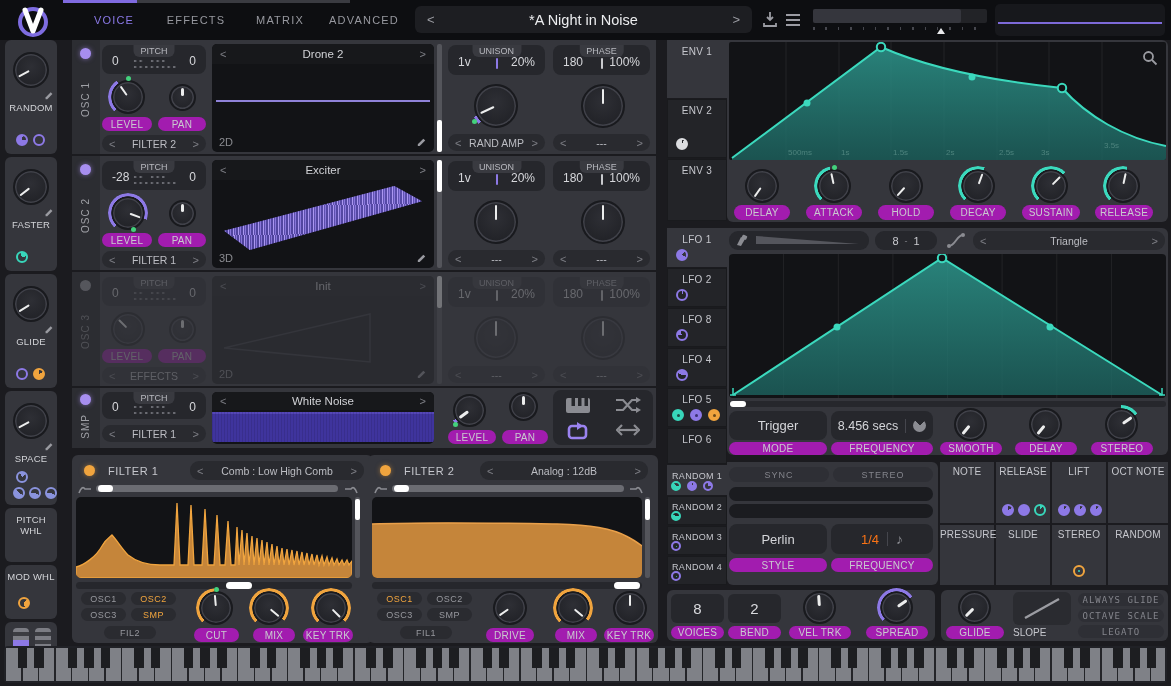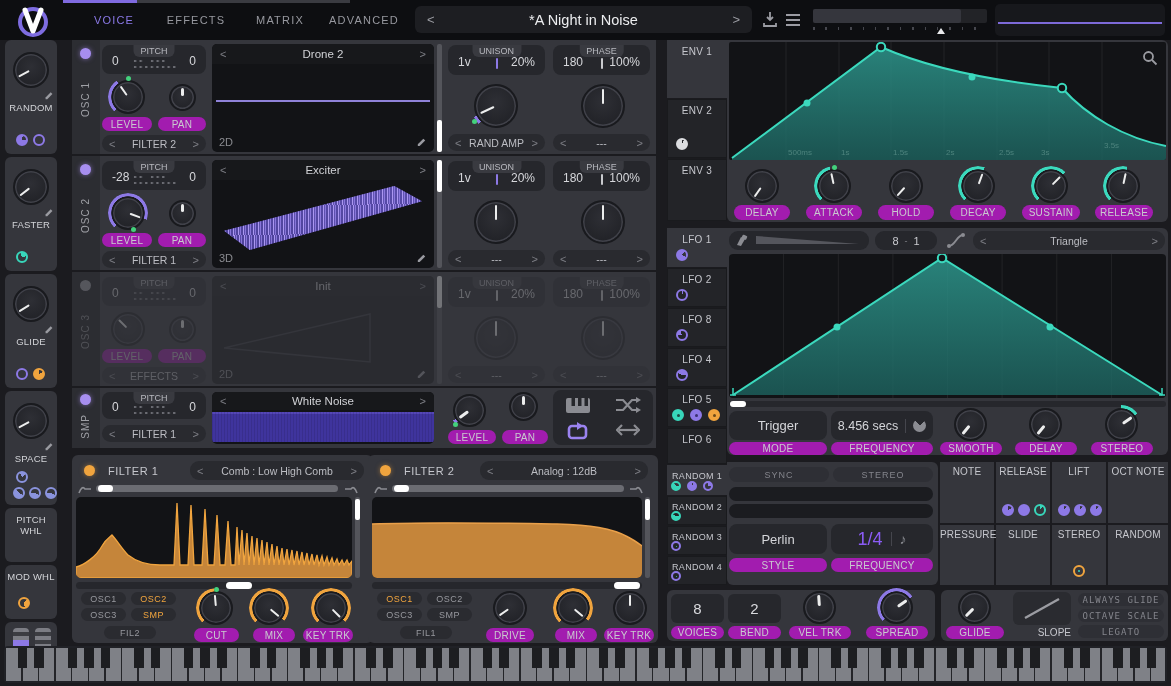--- a/index.html
+++ b/index.html
@@ -772,21 +772,21 @@
     </div>
   <section class="panelB" style="left:727px;top:462px;width:211px;height:123px">
     <span class="pill" style="left:2px;top:5px;width:100px;height:15px;color:#84858c;background:#2e2f35;letter-spacing:1px;font-size:9px">SYNC</span>
     <span class="pill" style="left:106px;top:5px;width:100px;height:15px;color:#84858c;background:#2e2f35;letter-spacing:1px;font-size:9px">STEREO</span>
     <div style="position:absolute;left:2px;top:25px;width:204px;height:14px;background:#1b1c20;border-radius:7px"></div>
     <div style="position:absolute;left:2px;top:42px;width:204px;height:14px;background:#1b1c20;border-radius:7px"></div>
     <div style="position:absolute;left:2px;top:62px;width:98px;height:30px;background:#26272c;border-radius:8px;display:flex;align-items:center;justify-content:center;font-size:13px;color:#d4d5d9">
         <span>Perlin</span>
       </div>
     <div style="position:absolute;left:104px;top:62px;width:102px;height:30px;background:#26272c;border-radius:8px;display:flex;align-items:center;justify-content:center;gap:8px">
-      <span style="font-size:18px;color:#8b5cf6">1/4</span>
+      <span style="font-size:13px;color:#f97316">1/4</span>
       <span style="width:1px;height:14px;background:#45464d"></span>
       <span style="font-size:14px;color:#8b8c92">♪</span>
     </div>
     <span class="pill" style="left:2px;top:96px;width:98px;height:14px">STYLE</span>
     <span class="pill" style="left:104px;top:96px;width:102px;height:14px">FREQUENCY</span>
   </section>
 
   <div class="modcell" style="left:940px;top:462px;width:54px;height:61px">
       <span class="cl">NOTE</span>
     </div>
@@ -841,21 +841,21 @@
     <span class="pill" style="left:199px;top:36px;width:62px;height:13px">SPREAD</span>
   </section>
   <section class="panelB" style="left:941px;top:590px;width:227px;height:51px;border-radius:6px">
     <div class="knob" style="left:17px;top:1px;width:33px;height:33px">
         <i class="ptr" style="--rot:-135deg"></i>
       </div>
     <span class="pill" style="left:5px;top:36px;width:58px;height:13px">GLIDE</span>
     <div style="position:absolute;left:72px;top:2px;width:58px;height:33px;background:#2a2b30;border-radius:6px"><svg width="58" height="33" viewBox="0 0 58 33">
           <line x1="12" y1="26" x2="46" y2="7" stroke="#9b9ca2" stroke-width="2.4"></line>
         </svg></div>
-    <span style="position:absolute;left:72px;top:37px;width:58px;text-align:right;font-size:10px;color:#c6c7cd">SLOPE</span>
+    <span style="position:absolute;left:72px;top:37px;width:58px;text-align:left;font-size:10px;color:#c6c7cd">SLOPE</span>
     <span class="togl" style="left:137px;top:3px;width:86px;height:13px">ALWAYS GLIDE</span>
     <span class="togl" style="left:137px;top:19px;width:86px;height:13px">OCTAVE SCALE</span>
     <span class="togl" style="left:137px;top:35px;width:86px;height:13px">LEGATO</span>
   </section>
 
   <div class="kbd">
     <div class="wkeys"></div>
     <div class="bkeys"></div>
   </div>
 </div>

